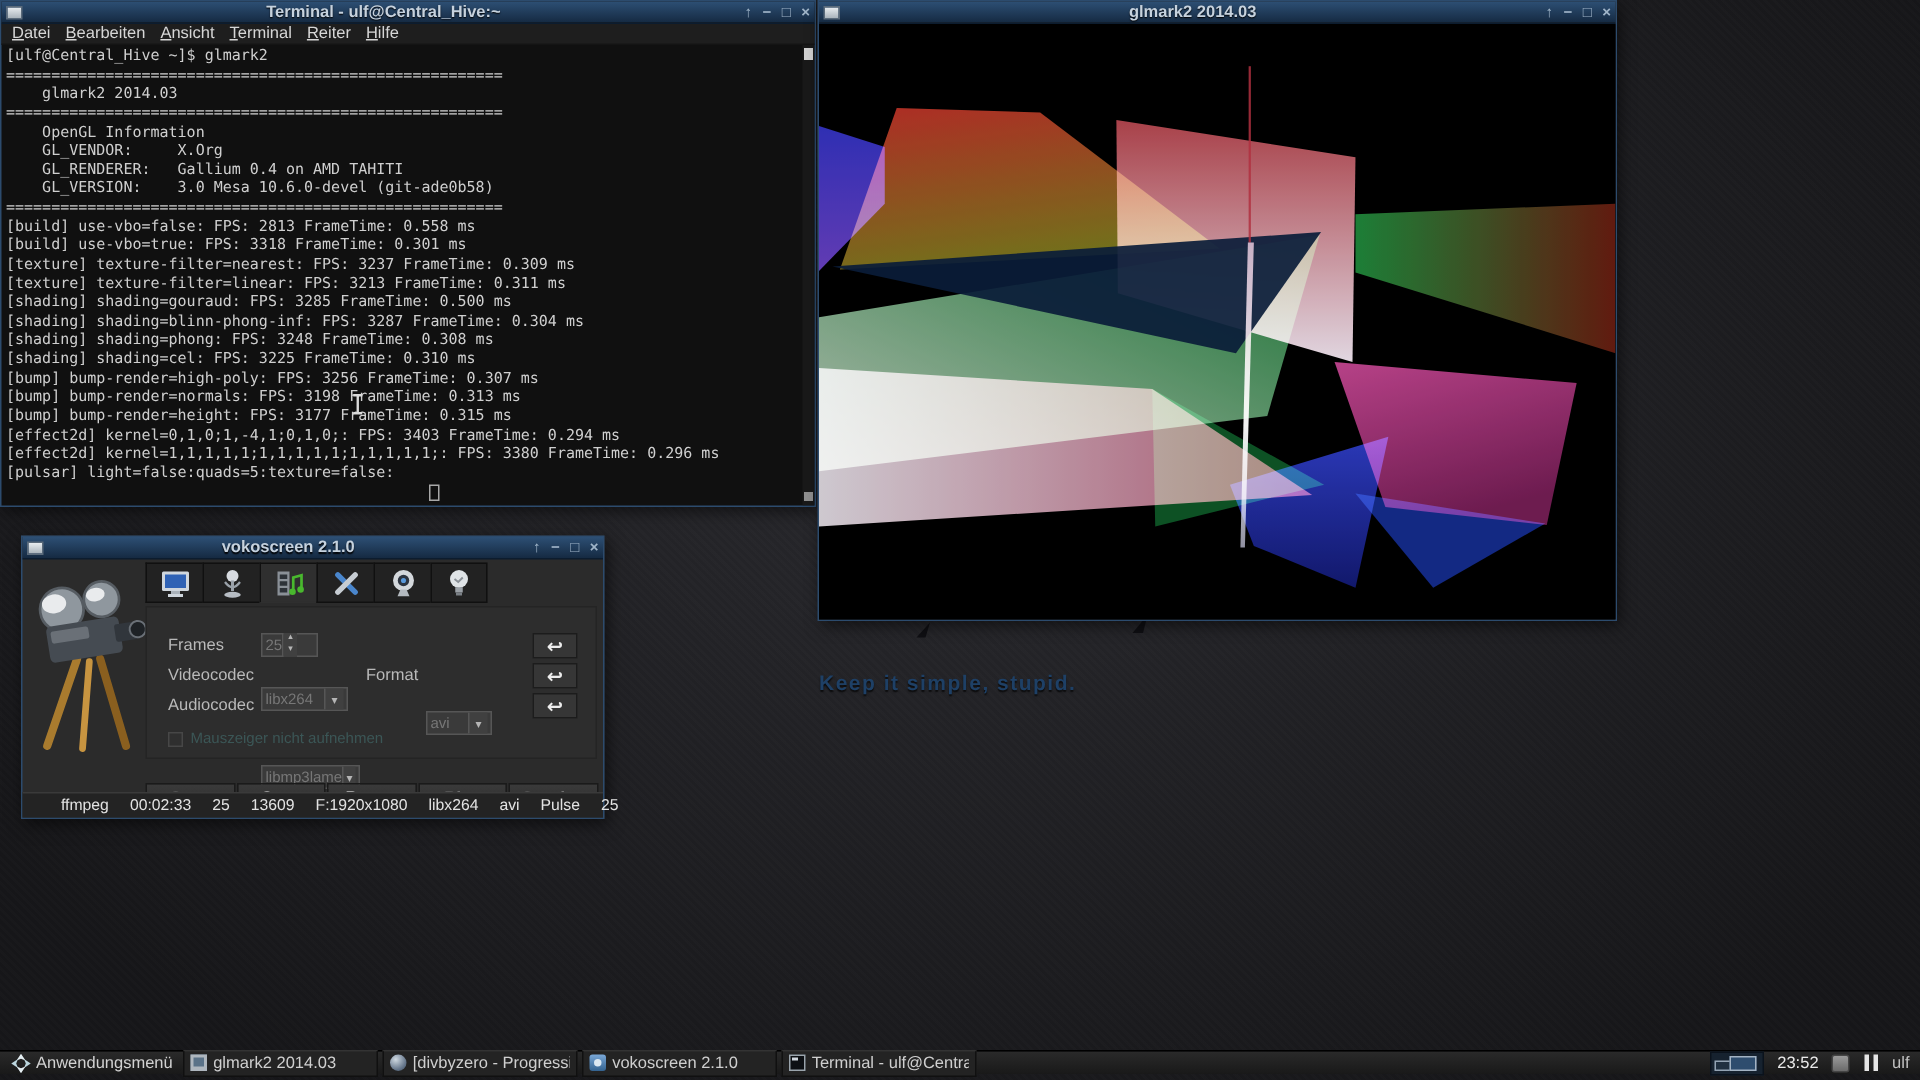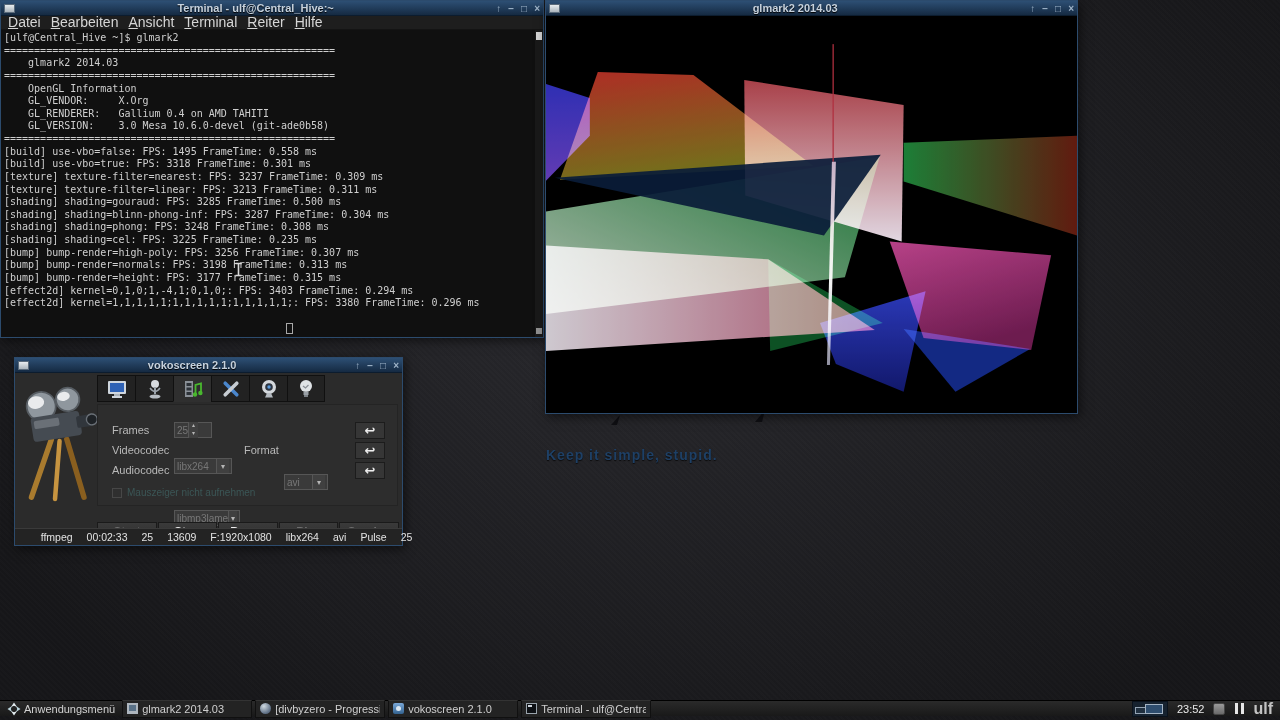--- a/index.html
+++ b/index.html
@@ -30,21 +30,21 @@
     border:1px solid #5a6a7a;margin-right:4px;flex:0 0 auto;}
   .titlebar .title{flex:1;text-align:center;font-size:11px;font-weight:bold;color:#c6d2de;
     text-shadow:0 1px 1px #000;white-space:nowrap;overflow:hidden;line-height:14px;}
   .controls{display:flex;gap:7px;margin-left:4px;flex:0 0 auto;}
   .wbtn{font-size:10px;line-height:13px;color:#9fb4c8;cursor:default;font-weight:bold;}
 
   
   #terminal{left:0;top:0;width:544px;height:338px;background:var(--terminal-bg);}
   .menubar{height:14px;background:var(--menubar-bg);display:flex;align-items:center;
     gap:10px;padding:0 7px;border-bottom:1px solid #141414;}
-  .menu-item{font-size:14px;color:#d6d6d6;line-height:13px;}
+  .menu-item{font-size:11px;color:#d6d6d6;line-height:13px;}
   .menu-item::first-letter{text-decoration:underline;}
   .term-body{position:relative;height:307px;overflow:hidden;padding:2px 0 0 3px;}
   .tline{font-family:"DejaVu Sans Mono",monospace;font-size:10px;line-height:12.62px;
     color:var(--terminal-fg);white-space:pre;}
   .term-cursor{position:absolute;left:285px;top:293px;width:7px;height:11px;
     border:1px solid #a8a8a8;}
   .term-scroll{position:absolute;right:0;top:0;width:8px;height:307px;background:#191919;}
   .scroll-mark-top{position:absolute;right:1px;top:2px;width:6px;height:8px;background:#d2d2d2;}
   .scroll-mark-bottom{position:absolute;right:1px;bottom:3px;width:6px;height:6px;background:#8f8f8f;}
   .ibeam{position:absolute;left:233px;top:232px;}
@@ -105,21 +105,21 @@
   .ticon[data-icon="terminal-icon"]{background:#0d1014;border:1px solid #9aa4ac;position:relative;}
   .ticon[data-icon="terminal-icon"]::after{content:"";position:absolute;left:1px;top:1px;width:4px;height:2px;background:#cfd6dd;}
   .tray{margin-left:auto;display:flex;align-items:center;gap:9px;padding-right:4px;}
   .pager{width:36px;height:16px;background:#16222f;border:1px solid #0a121c;position:relative;}
   .pager .scr1{position:absolute;left:2px;bottom:2px;width:12px;height:7px;background:#203040;border:1px solid #93a3b3;}
   .pager .scr2{position:absolute;left:12px;top:2px;width:18px;height:10px;background:#2e4d6e;border:1px solid #a3b3c3;}
   .clock{font-size:11px;color:#eaeaea;}
   .tray-ic1{width:12px;height:12px;background:linear-gradient(#9a9a9a,#6a6a6a);border:1px solid #454545;border-radius:2px;}
   .tray-ic2{width:10px;height:12px;display:flex;gap:3px;align-items:center;justify-content:center;}
   .tray-ic2 i{display:block;width:3px;height:11px;background:#e6e6e6;}
-  .user{font-size:16px;color:#c2c2c2;font-weight:bold;}
+  .user{font-size:11px;color:#c2c2c2;}
 </style>
 </head>
 <body>
 
 <div class="desktop">
   <div class="wallpaper-caption">Keep it simple, stupid.</div>
   <svg class="bird" style="left:610px;top:415px" width="20" height="12">
       <path d="M1 10 L10 0 L7 10 Z" fill="#0f0f13"></path>
     </svg>
   <svg class="bird" style="left:753px;top:410px" width="20" height="14">
@@ -153,33 +153,34 @@
 
     <div class="tline">[ulf@Central_Hive ~]$ glmark2</div>
         <div class="tline">=======================================================</div>
         <div class="tline">    glmark2 2014.03</div>
         <div class="tline">=======================================================</div>
         <div class="tline">    OpenGL Information</div>
         <div class="tline">    GL_VENDOR:     X.Org</div>
         <div class="tline">    GL_RENDERER:   Gallium 0.4 on AMD TAHITI</div>
         <div class="tline">    GL_VERSION:    3.0 Mesa 10.6.0-devel (git-ade0b58)</div>
         <div class="tline">=======================================================</div>
-        <div class="tline">[build] use-vbo=false: FPS: 1495 FrameTime: 0.558 ms</div>
+        <div class="tline">[build] use-vbo=false: FPS: 2813 FrameTime: 0.558 ms</div>
         <div class="tline">[build] use-vbo=true: FPS: 3318 FrameTime: 0.301 ms</div>
         <div class="tline">[texture] texture-filter=nearest: FPS: 3237 FrameTime: 0.309 ms</div>
         <div class="tline">[texture] texture-filter=linear: FPS: 3213 FrameTime: 0.311 ms</div>
         <div class="tline">[shading] shading=gouraud: FPS: 3285 FrameTime: 0.500 ms</div>
         <div class="tline">[shading] shading=blinn-phong-inf: FPS: 3287 FrameTime: 0.304 ms</div>
         <div class="tline">[shading] shading=phong: FPS: 3248 FrameTime: 0.308 ms</div>
-        <div class="tline">[shading] shading=cel: FPS: 3225 FrameTime: 0.235 ms</div>
+        <div class="tline">[shading] shading=cel: FPS: 3225 FrameTime: 0.310 ms</div>
         <div class="tline">[bump] bump-render=high-poly: FPS: 3256 FrameTime: 0.307 ms</div>
         <div class="tline">[bump] bump-render=normals: FPS: 3198 FrameTime: 0.313 ms</div>
         <div class="tline">[bump] bump-render=height: FPS: 3177 FrameTime: 0.315 ms</div>
         <div class="tline">[effect2d] kernel=0,1,0;1,-4,1;0,1,0;: FPS: 3403 FrameTime: 0.294 ms</div>
         <div class="tline">[effect2d] kernel=1,1,1,1,1;1,1,1,1,1;1,1,1,1,1;: FPS: 3380 FrameTime: 0.296 ms</div>
+        <div class="tline">[pulsar] light=false:quads=5:texture=false:</div>
       </div>
     <span class="term-cursor"></span>
     <div class="term-scroll">
       <span class="scroll-mark-top"></span>
       <span class="scroll-mark-bottom"></span>
     </div>
     <svg class="ibeam" width="9" height="15">
       <path d="M1.5 1.5 h6 M4.5 1.5 v12 M1.5 13.5 h6" stroke="#dadada" stroke-width="1.6" fill="none"></path>
     </svg>
   </div>

